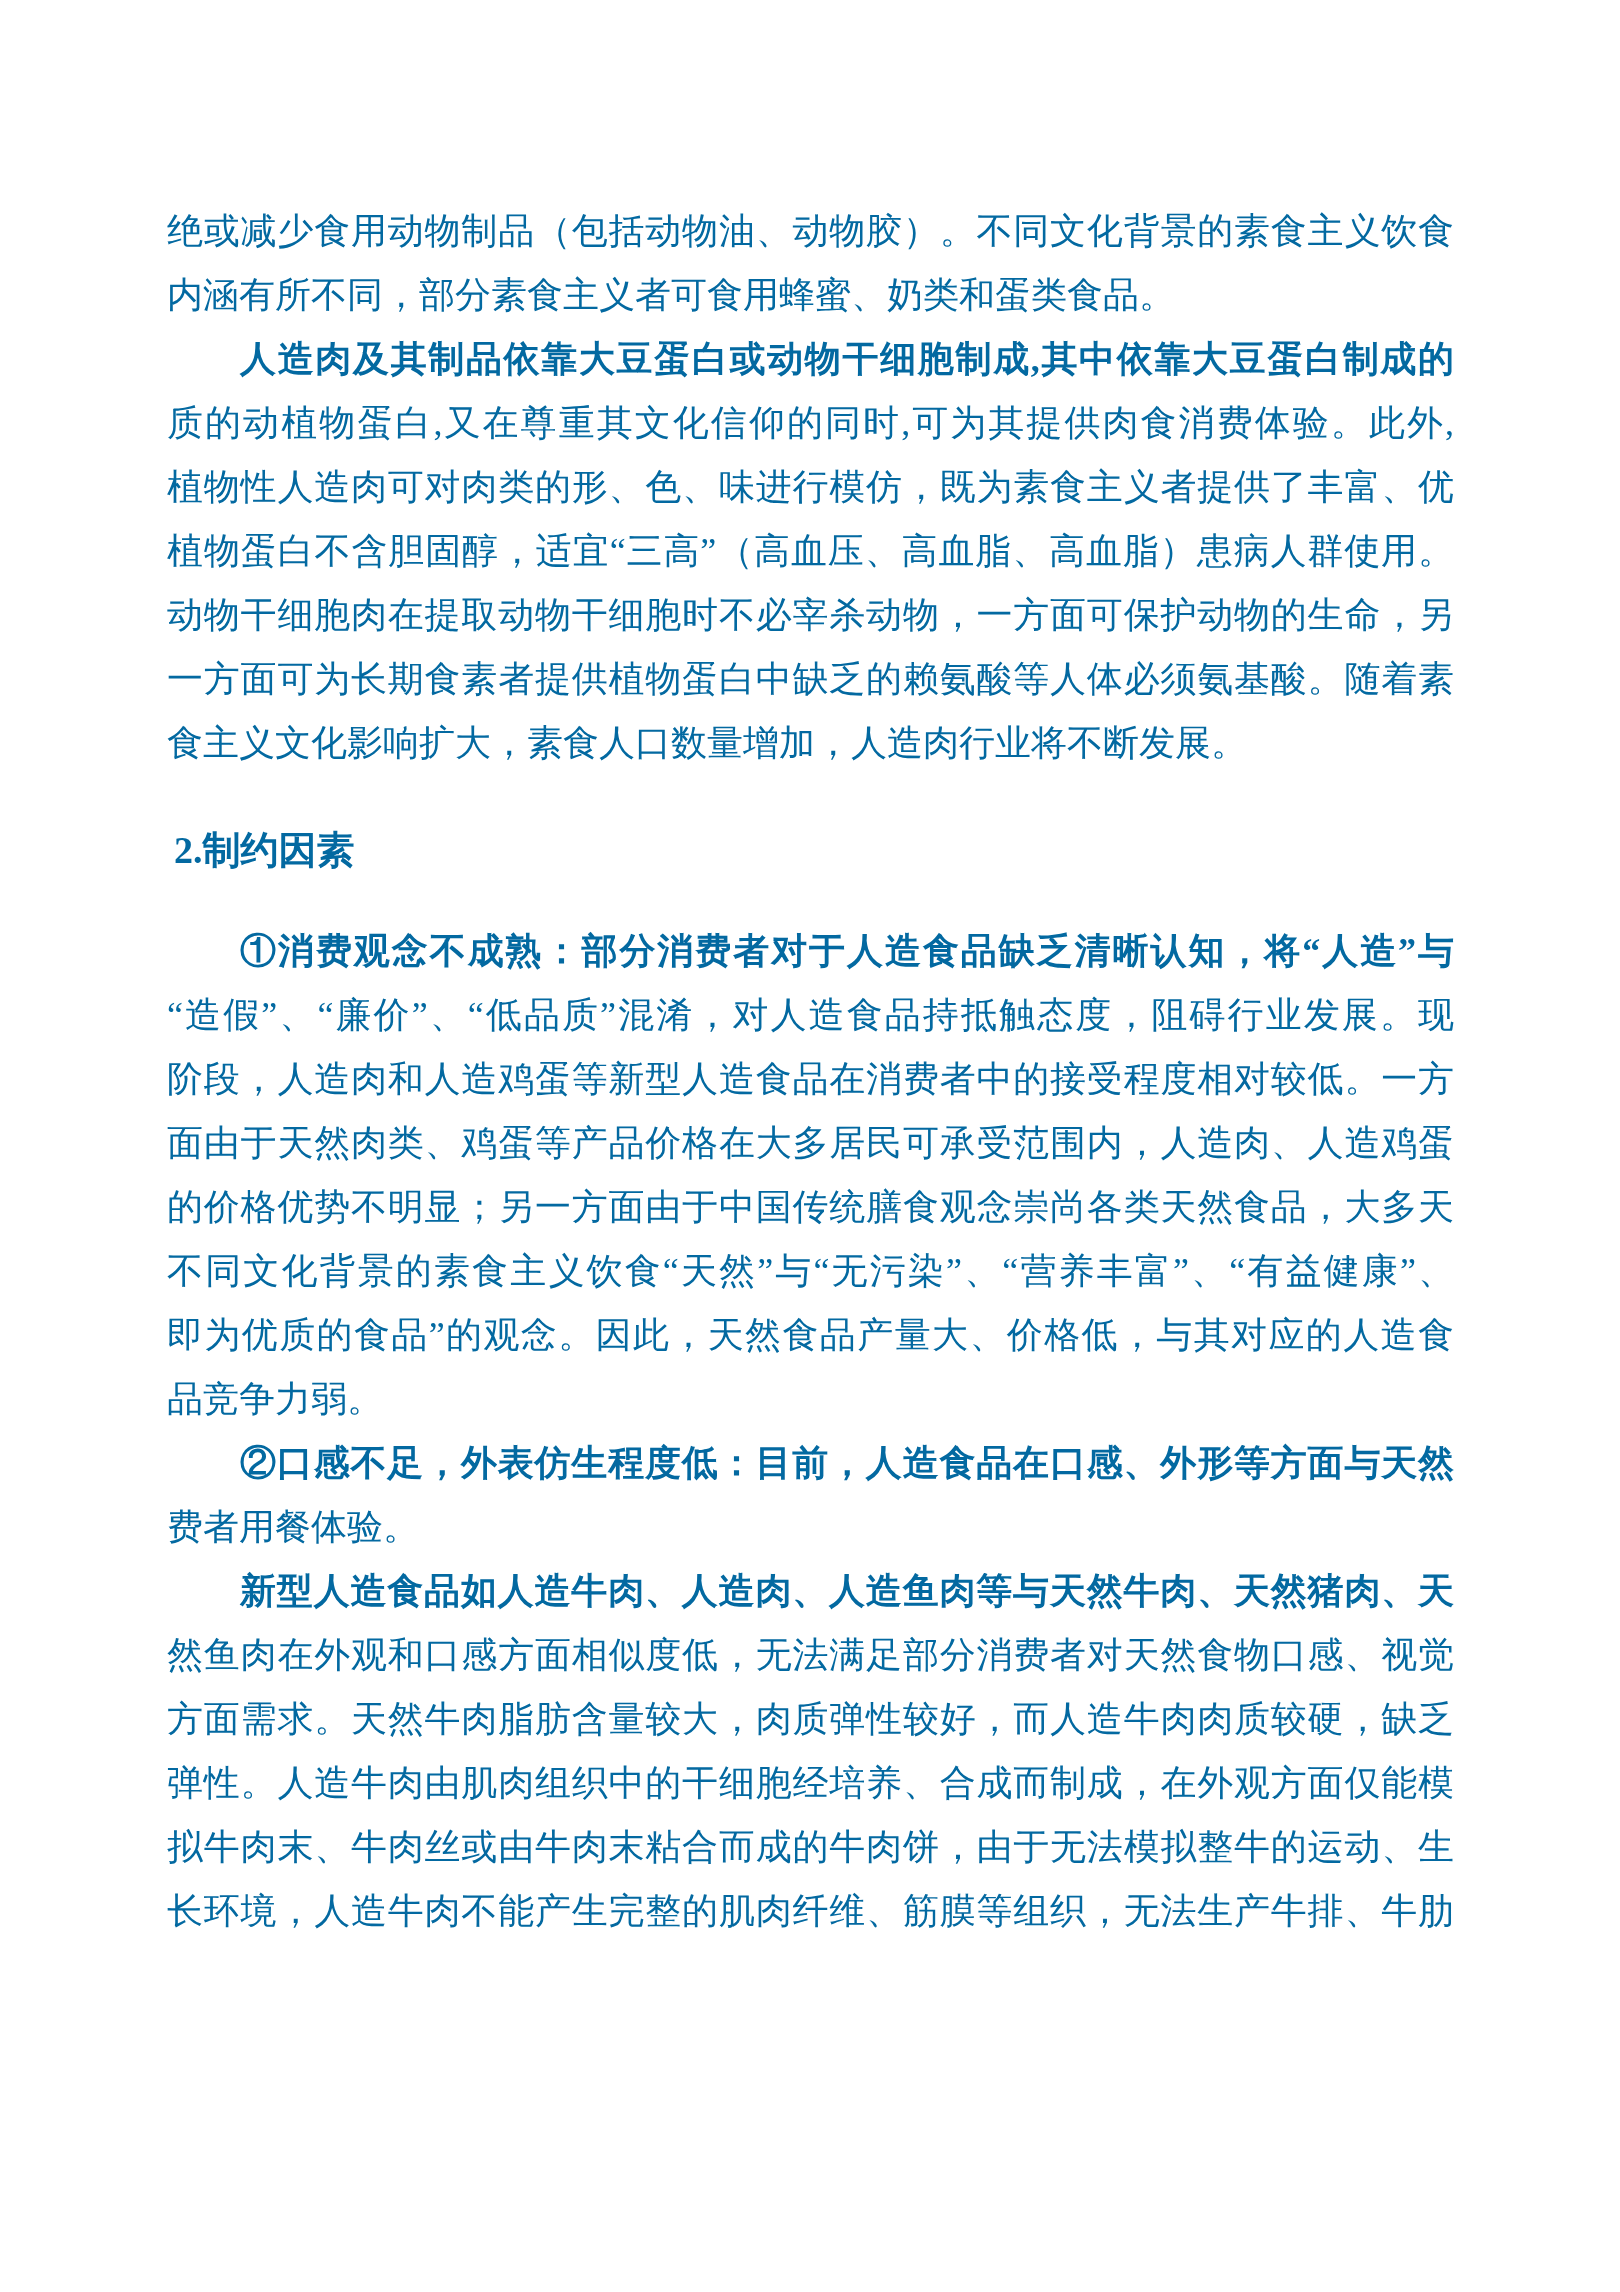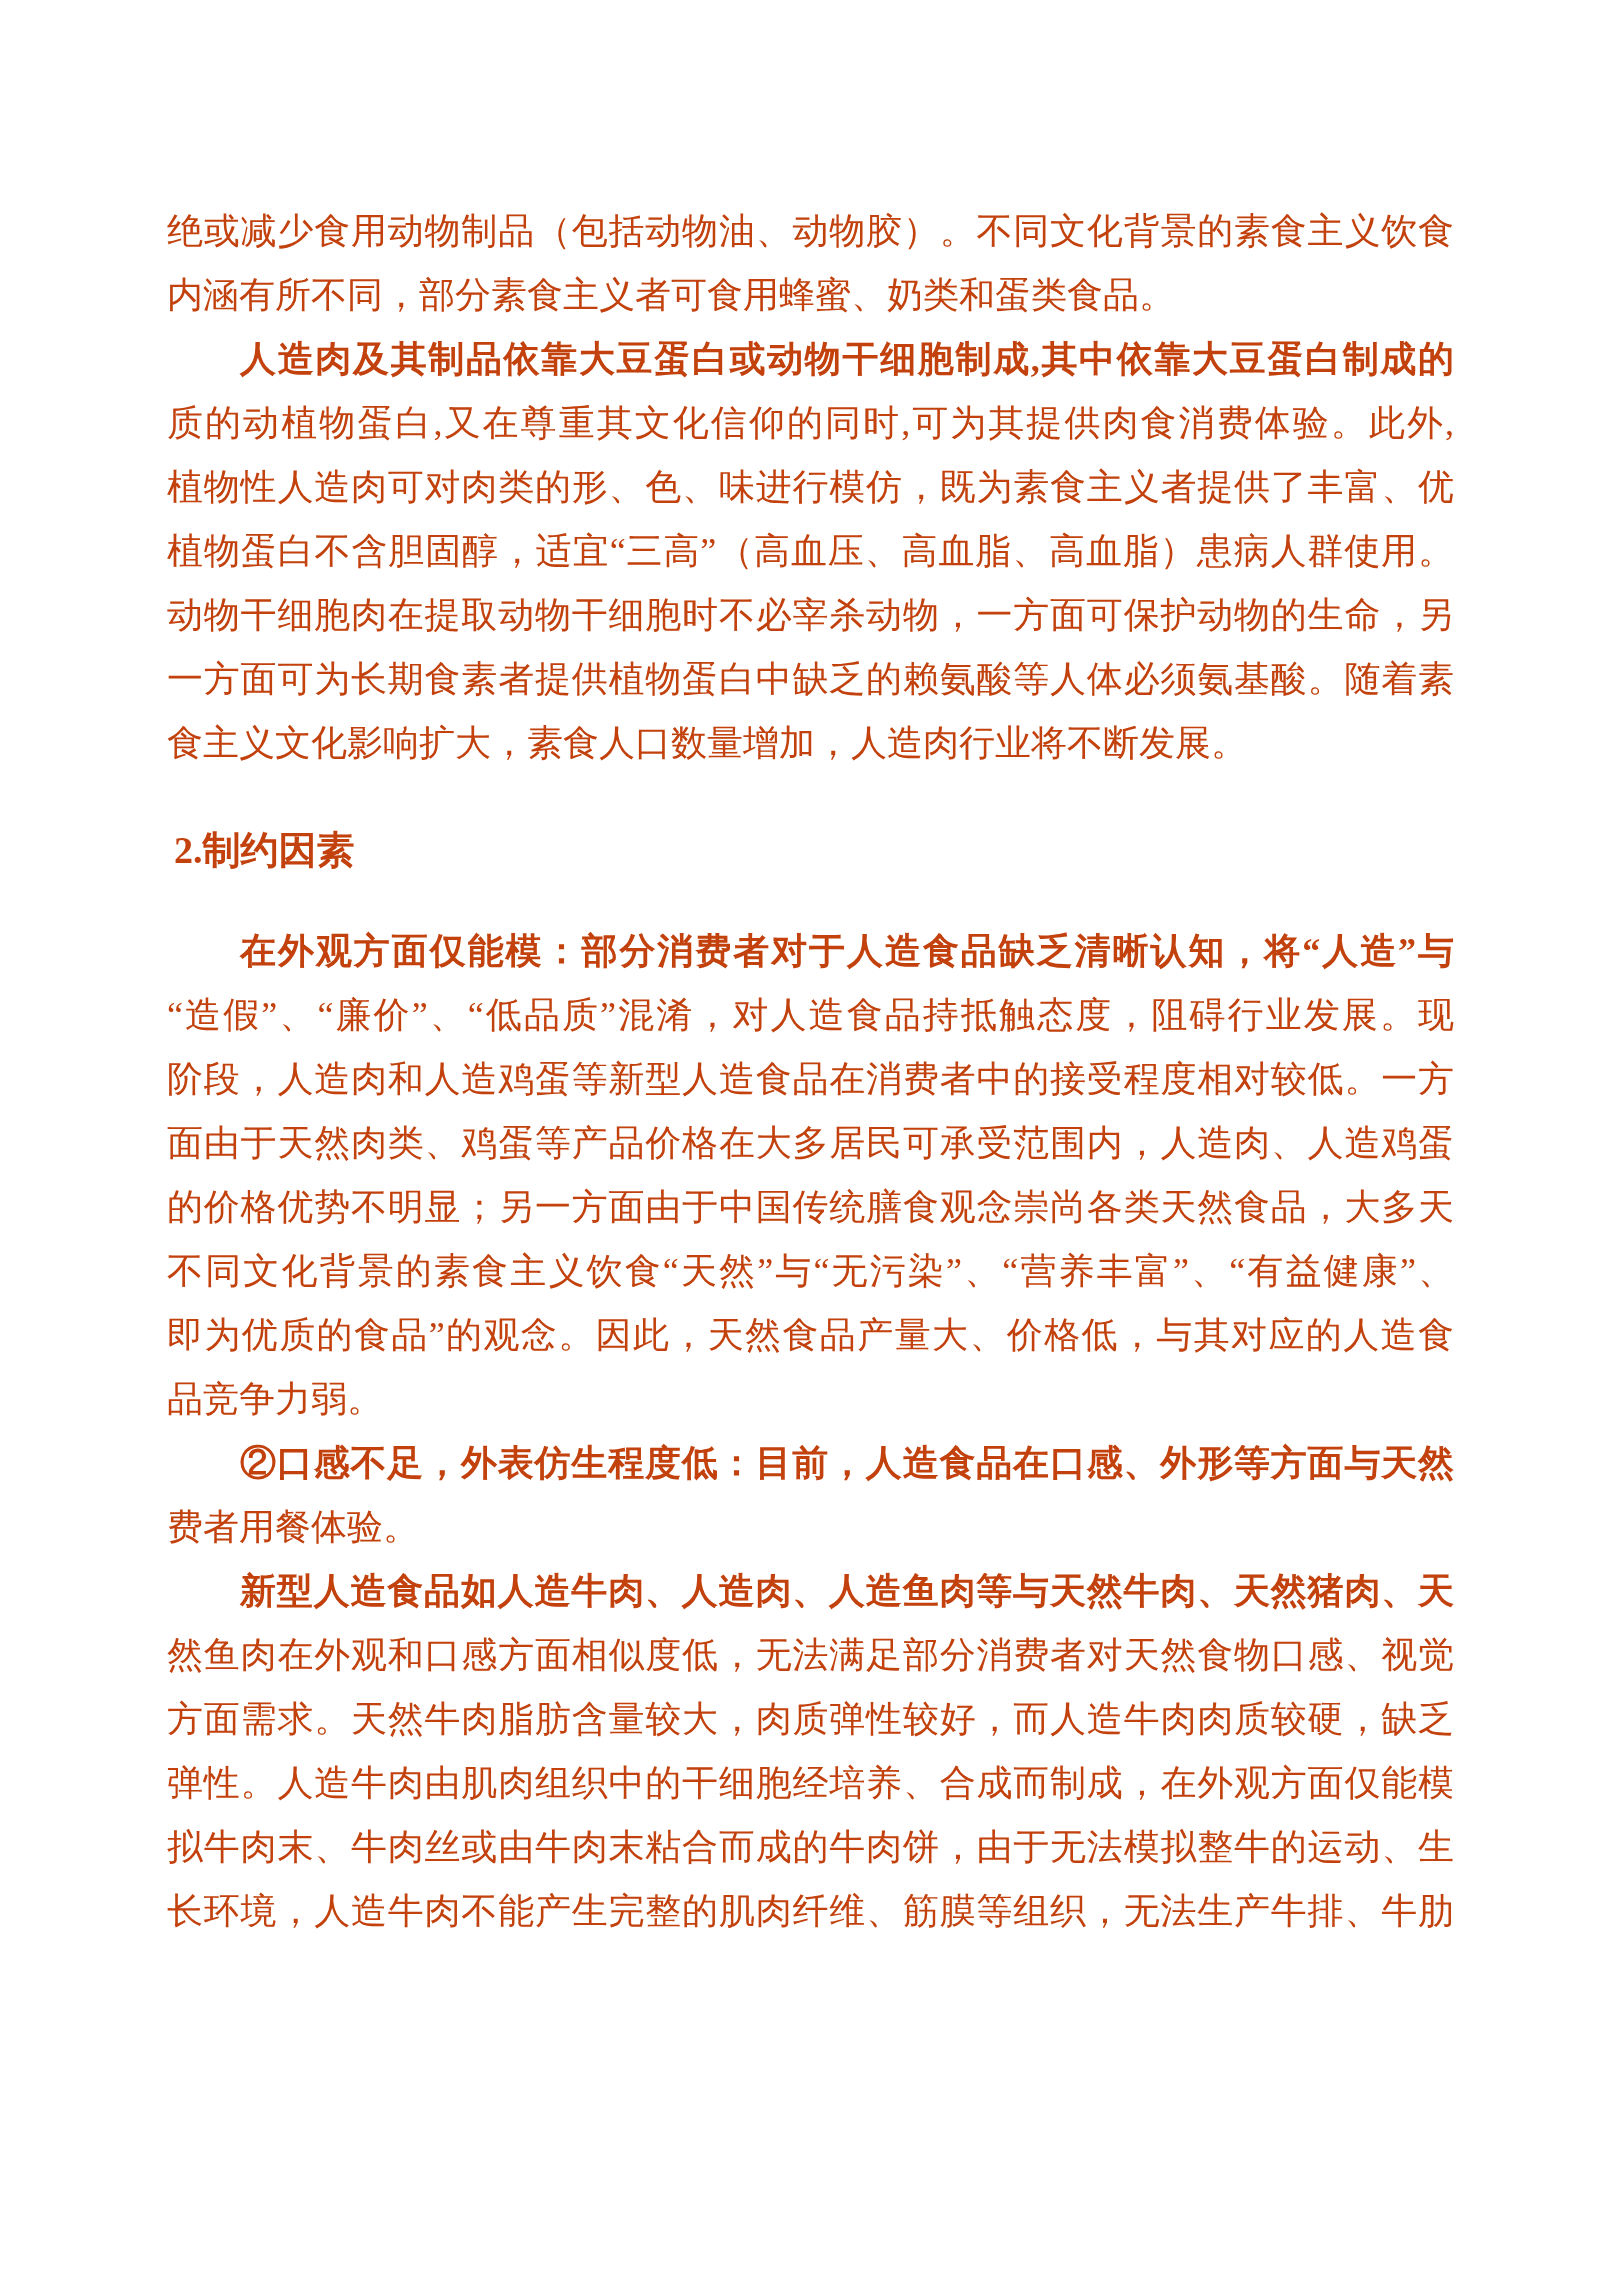--- a/index.html
+++ b/index.html
@@ -7,21 +7,21 @@
     padding: 0;
     background: #ffffff;
   }
   .page {
     position: relative;
     width: 1620px;
     height: 2293px;
     background: #ffffff;
     overflow: hidden;
     font-family: "Liberation Serif", "DejaVu Serif", serif;
-    color: #c2410c;
+    color: #0369a1;
   }
   .text-column {
     position: absolute;
     left: 167px;
     top: 199px;
     width: 1287px;
     font-size: 36px;
   }
   .para {
     margin: 0;
@@ -71,21 +71,21 @@
       <div class="line">植物性人造肉可对肉类的形、色、味进行模仿，既为素食主义者提供了丰富、优</div>
       <div class="line">植物蛋白不含胆固醇，适宜“三高”（高血压、高血脂、高血脂）患病人群使用。</div>
       <div class="line">动物干细胞肉在提取动物干细胞时不必宰杀动物，一方面可保护动物的生命，另</div>
       <div class="line">一方面可为长期食素者提供植物蛋白中缺乏的赖氨酸等人体必须氨基酸。随着素</div>
       <div class="line para-end">食主义文化影响扩大，素食人口数量增加，人造肉行业将不断发展。</div>
     </div>
 
     <h2 class="heading"><span class="num">2.</span><span class="txt">制约因素</span></h2>
 
     <div class="para">
-      <div class="line first-indent">在外观方面仅能模：部分消费者对于人造食品缺乏清晰认知，将“人造”与</div>
+      <div class="line first-indent">①消费观念不成熟：部分消费者对于人造食品缺乏清晰认知，将“人造”与</div>
       <div class="line">“造假”、“廉价”、“低品质”混淆，对人造食品持抵触态度，阻碍行业发展。现</div>
       <div class="line">阶段，人造肉和人造鸡蛋等新型人造食品在消费者中的接受程度相对较低。一方</div>
       <div class="line">面由于天然肉类、鸡蛋等产品价格在大多居民可承受范围内，人造肉、人造鸡蛋</div>
       <div class="line">的价格优势不明显；另一方面由于中国传统膳食观念崇尚各类天然食品，大多天</div>
       <div class="line">不同文化背景的素食主义饮食“天然”与“无污染”、“营养丰富”、“有益健康”、</div>
       <div class="line">即为优质的食品”的观念。因此，天然食品产量大、价格低，与其对应的人造食</div>
       <div class="line para-end">品竞争力弱。</div>
     </div>
 
     <div class="para">

